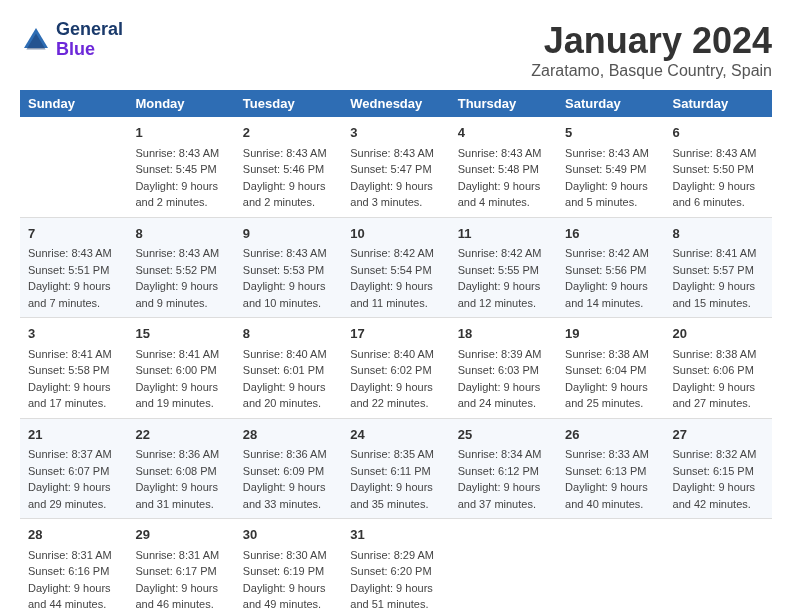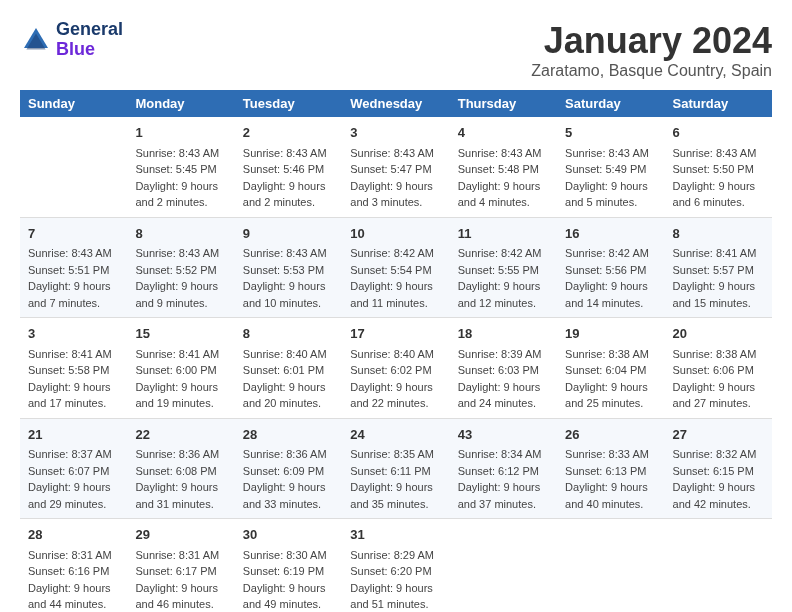--- a/index.html
+++ b/index.html
@@ -218,21 +218,21 @@
         </td>
         <td>
           <span class="cell-date">28</span>
           <div class="cell-info">Sunrise: 8:36 AM<br>Sunset: 6:09 PM<br>Daylight: 9 hours<br>and 33 minutes.</div>
         </td>
         <td>
           <span class="cell-date">24</span>
           <div class="cell-info">Sunrise: 8:35 AM<br>Sunset: 6:11 PM<br>Daylight: 9 hours<br>and 35 minutes.</div>
         </td>
         <td>
-          <span class="cell-date">43</span>
+          <span class="cell-date">25</span>
           <div class="cell-info">Sunrise: 8:34 AM<br>Sunset: 6:12 PM<br>Daylight: 9 hours<br>and 37 minutes.</div>
         </td>
         <td>
           <span class="cell-date">26</span>
           <div class="cell-info">Sunrise: 8:33 AM<br>Sunset: 6:13 PM<br>Daylight: 9 hours<br>and 40 minutes.</div>
         </td>
         <td>
           <span class="cell-date">27</span>
           <div class="cell-info">Sunrise: 8:32 AM<br>Sunset: 6:15 PM<br>Daylight: 9 hours<br>and 42 minutes.</div>
         </td>

